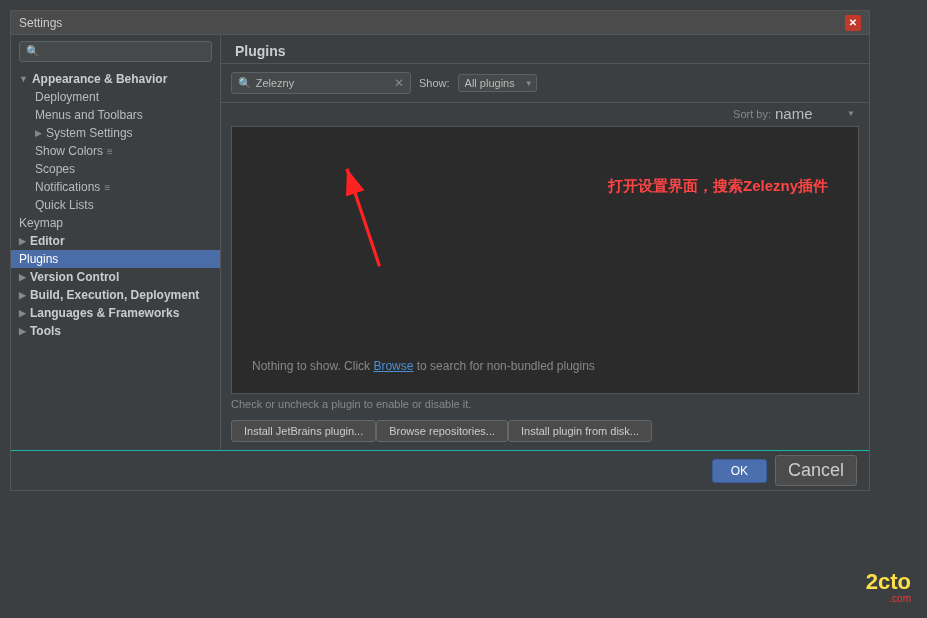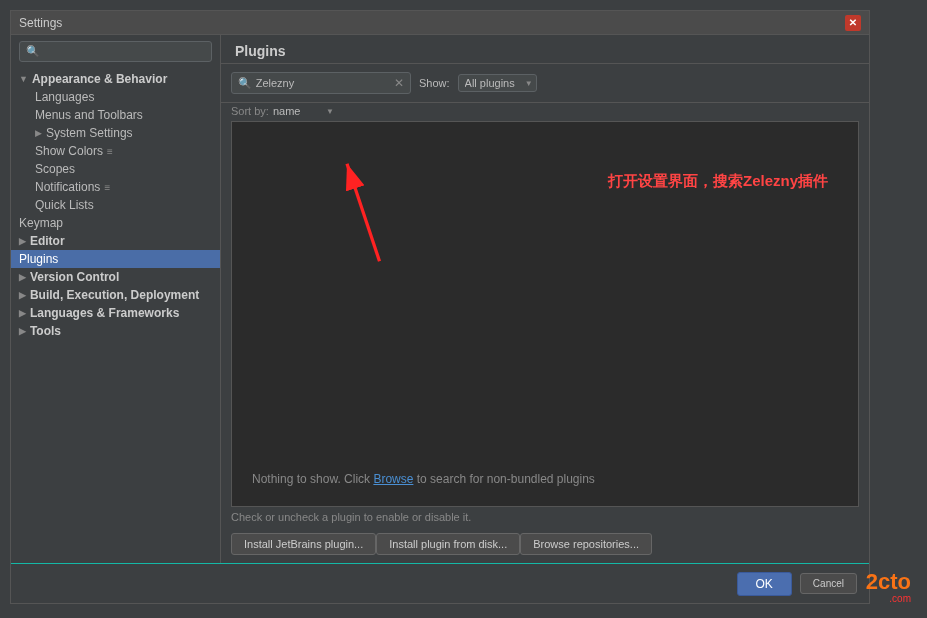--- a/index.html
+++ b/index.html
@@ -8,21 +8,21 @@
       height: 618px;
       background: #3c3f41;
       font-family: 'Segoe UI', Arial, sans-serif;
       font-size: 12px;
       color: #bbbbbb;
       overflow: hidden;
     }
 
     .window {
       width: 860px;
-      height: 594px;
+      height: 481px;
       position: absolute;
       top: 10px;
       left: 10px;
       background: #3c3f41;
       border: 1px solid #555555;
       display: flex;
       flex-direction: column;
     }
 
     .title-bar {
@@ -217,41 +217,41 @@
       position: absolute;
       right: 4px;
       font-size: 8px;
       color: #888;
       pointer-events: none;
     }
 
     .sort-bar {
       display: flex;
       align-items: center;
-      justify-content: flex-start;
+      justify-content: flex-end;
       padding: 2px 10px 4px 10px;
       font-size: 11px;
     }
 
     .sort-label {
       color: #888;
     }
 
     .sort-dropdown-wrapper {
       position: relative;
       display: inline-flex;
       align-items: center;
       margin-left: 4px;
     }
 
     .sort-dropdown-wrapper select {
       background: transparent;
       border: none;
       color: #bbbbbb;
-      font-size: 11px;
+      font-size: 15px;
       appearance: none;
       cursor: pointer;
       outline: none;
       padding-right: 12px;
     }
 
     .plugins-list-area {
       flex: 1;
       background: #2b2b2b;
       border: 1px solid #555;
@@ -337,21 +337,21 @@
       font-size: 12px;
       cursor: pointer;
     }
 
     .cancel-btn {
       background: #4b4b4b;
       border: 1px solid #666;
       border-radius: 3px;
       padding: 4px 12px;
       color: #cccccc;
-      font-size: 10px;
+      font-size: 18px;
       cursor: pointer;
     }
   </style>
 </head>
 <body>
 
 <div class="window">
 
   <div class="title-bar">
     <span class="title-bar-text">Settings</span>
@@ -365,21 +365,21 @@
         <span>🔍</span>
         <input type="text" style="">
       </div>
       <div class="tree-section">
 
         <div class="tree-item parent">
           <span class="arrow">▼</span>
           <span>Appearance &amp; Behavior</span>
         </div>
         <div class="tree-item child">
-          <span>Languages</span>
+          <span>Deployment</span>
         </div>
         <div class="tree-item child">
           <span>Menus and Toolbars</span>
         </div>
         <div class="tree-item child">
           <span class="arrow">▶</span>
           <span>System Settings</span>
         </div>
         <div class="tree-item child">
           <span>Show Colors</span>
@@ -484,29 +484,29 @@
             <span>Nothing to show. Click </span><span class="browse-link">Browse</span><span> to search for non-bundled plugins</span>
           </div>
         </div>
 
         <div class="footer-status">
           <span>Check or uncheck a plugin to enable or disable it.</span>
         </div>
 
         <div class="footer-buttons">
           <button class="action-btn">Install JetBrains plugin...</button>
+          <button class="action-btn">Browse repositories...</button>
           <button class="action-btn">Install plugin from disk...</button>
-          <button class="action-btn">Browse repositories...</button>
         </div>
       </div>
     </div>
   </div>
 
   <div class="bottom-bar">
     <button class="ok-btn">OK</button>
     <button class="cancel-btn">Cancel</button>
   </div>
 </div>
 
 <div style="position:absolute;bottom:14px;right:16px;">
-  <div style="font-size:22px;font-weight:bold;color:#f97316;line-height:1;">2cto</div>
+  <div style="font-size:22px;font-weight:bold;color:#fde047;line-height:1;">2cto</div>
   <div style="font-size:10px;color:#ff3333;text-align:right;">.com</div>
 </div>
 
 </body></html>

